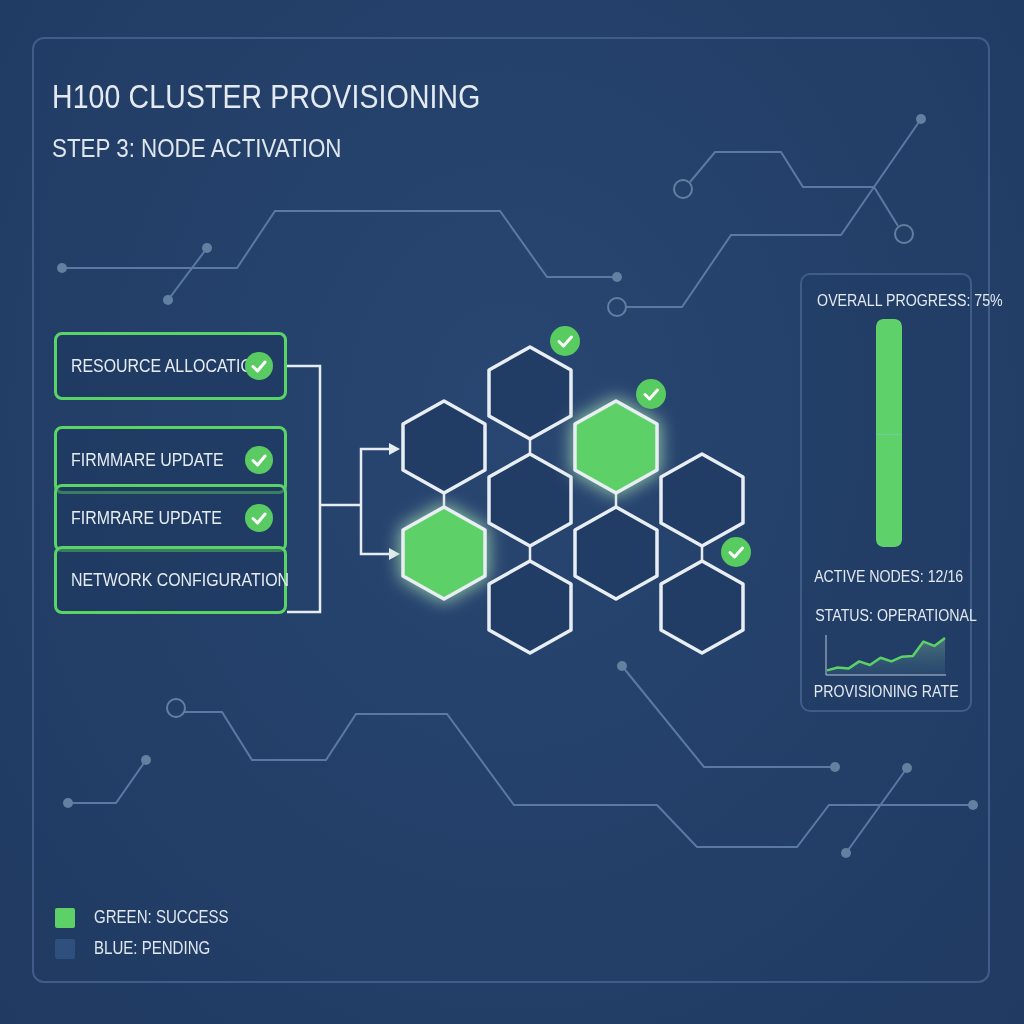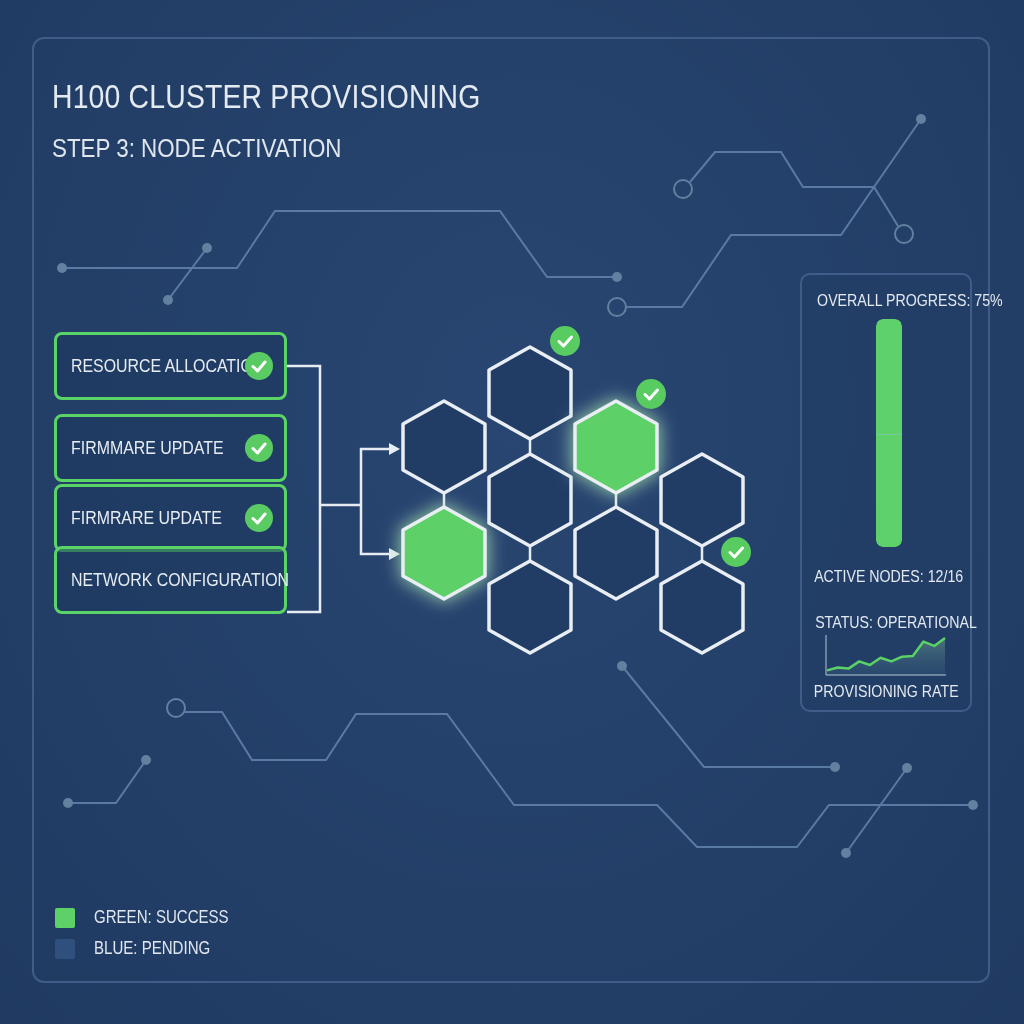--- a/index.html
+++ b/index.html
@@ -108,21 +108,21 @@
 </svg>
 
 <div class="step" style="top:332px">
   <span class="step-label">RESOURCE ALLOCATION</span>
   <span class="check">
     <svg width="28" height="28" viewBox="0 0 28 28">
         <polyline points="8,14.5 12.5,19 20,10" fill="none" stroke="#fff" stroke-width="3" stroke-linecap="round" stroke-linejoin="round"></polyline>
       </svg>
   </span>
 </div>
-<div class="step" style="top:414px">
+<div class="step" style="top:426px">
   <span class="step-label">FIRMMARE UPDATE</span>
   <span class="check">
     <svg width="28" height="28" viewBox="0 0 28 28">
         <polyline points="8,14.5 12.5,19 20,10" fill="none" stroke="#fff" stroke-width="3" stroke-linecap="round" stroke-linejoin="round"></polyline>
       </svg>
   </span>
 </div>
 <div class="step" style="top:484px">
   <span class="step-label">FIRMRARE UPDATE</span>
   <span class="check">
@@ -193,21 +193,21 @@
     </svg>
 </div>
 
 <div class="panel">
   <div class="panel-text" style="top:16px"><span>OVERALL PROGRESS: 75%</span></div>
   <div class="bar-track">
     <div class="bar-fill" style="height:100%"></div>
     <div class="bar-mid" style="top:115px"></div>
   </div>
   <div class="panel-text" style="top:292px"><span>ACTIVE NODES: 12/16</span></div>
-  <div class="panel-text" style="top:338px"><span>STATUS: OPERATIONAL</span></div>
+  <div class="panel-text" style="top:331px"><span>STATUS: OPERATIONAL</span></div>
   <svg style="position:absolute;left:22px;top:358px" width="124" height="44" viewBox="0 0 124 44">
     <defs>
       <linearGradient id="areaG" x1="0" y1="0" x2="0" y2="1">
         <stop offset="0" stop-color="#5c8a84" stop-opacity="0.7"></stop>
         <stop offset="1" stop-color="#3a5f80" stop-opacity="0.3"></stop>
       </linearGradient>
     </defs>
     <path id="spark-area" fill="url(#areaG)" d="M3,42 L3.0,37.4 L13.7,34.5 L24.5,35.6 L35.2,28.4 L45.9,32.0 L56.6,24.8 L67.4,28.4 L78.1,23.7 L88.8,23.0 L99.5,8.6 L110.3,12.9 L121.0,5.0 L121,42 Z"></path>
     <line x1="2" y1="2" x2="2" y2="42" stroke="#b8c6d6" stroke-width="1"></line>
     <line x1="2" y1="42" x2="122" y2="42" stroke="#b8c6d6" stroke-width="1"></line>

